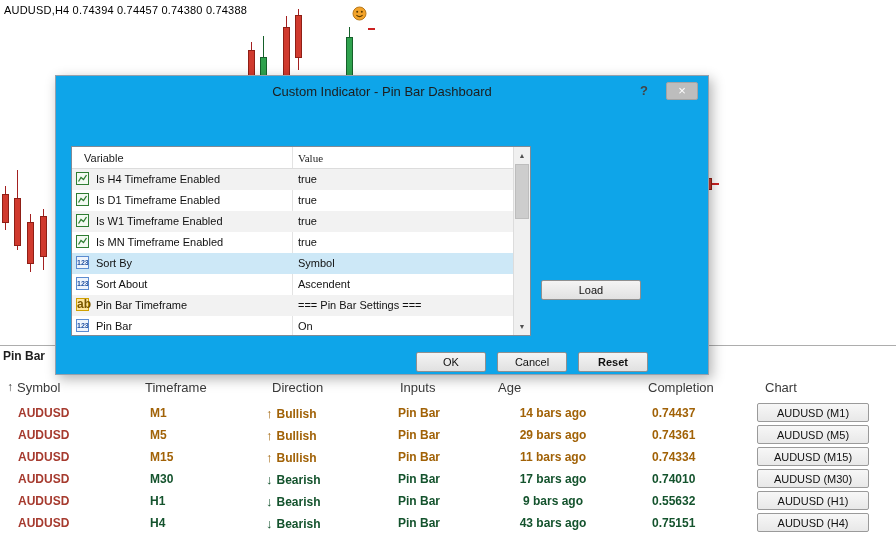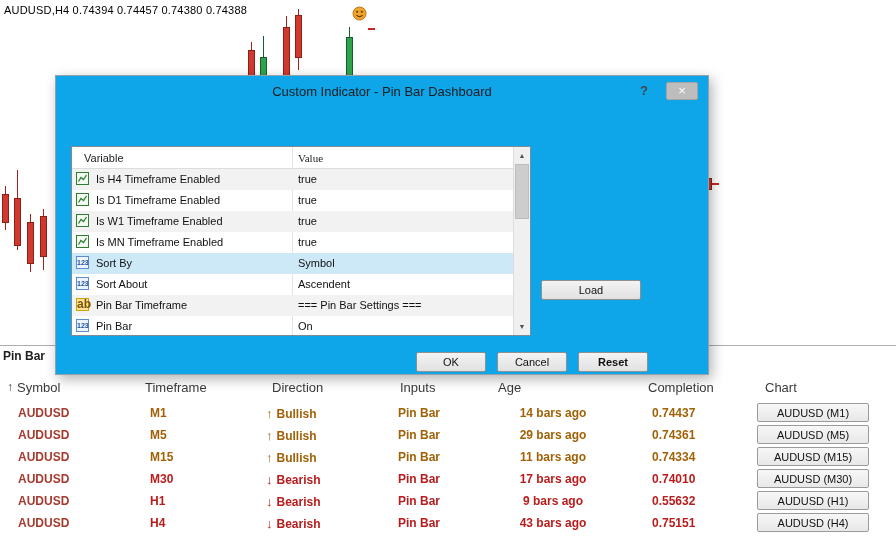--- a/index.html
+++ b/index.html
@@ -35,21 +35,21 @@
   .dash-row{position:relative;height:22px;font-size:12px;font-weight:700;}
   .dash-row .cell{position:absolute;top:4px;}
   .c-symbol{left:18px;color:#a63a2e;}
   .c-tf{left:150px;}
   .c-dir{left:256px;margin-left:10px;}
   .c-dir .arrow{font-size:13px;margin-right:4px;}
   .c-pattern{left:398px;}
   .c-age{left:498px;width:110px;text-align:center;}
   .c-completion{left:652px;}
   .dash-row.bullish .tinted{color:#a16207;}
-  .dash-row.bearish .tinted{color:#b91c1c;}
+  .dash-row.bearish .tinted{color:#14532d;}
   .chart-btn{position:absolute;left:757px;top:1px;width:112px;height:19px;background:linear-gradient(#f7f7f7,#e8e8e8);
     border:1px solid #9a9a9a;border-radius:2px;font-family:"Liberation Sans",sans-serif;font-size:11px;color:#111;cursor:pointer;}
 
   
   #dialog{position:absolute;left:55px;top:75px;width:654px;height:300px;background:#0ea5e9;
     border:1px solid #95a0ac;box-shadow:3px 4px 12px rgba(0,0,0,.3);z-index:10;}
   .dlg-title{position:absolute;left:0;top:8px;width:100%;text-align:center;font-size:13px;color:#1d1d1d;}
   .dlg-help{position:absolute;right:54px;top:7px;width:20px;text-align:center;font-size:13px;font-weight:700;color:#444;cursor:pointer;}
   .dlg-close{position:absolute;right:10px;top:6px;width:32px;height:18px;background:#bdbdbd;border:1px solid #a3a3a3;
     border-radius:2px;color:#fff;font-size:13px;line-height:15px;text-align:center;cursor:pointer;font-family:"Liberation Sans",sans-serif;}

